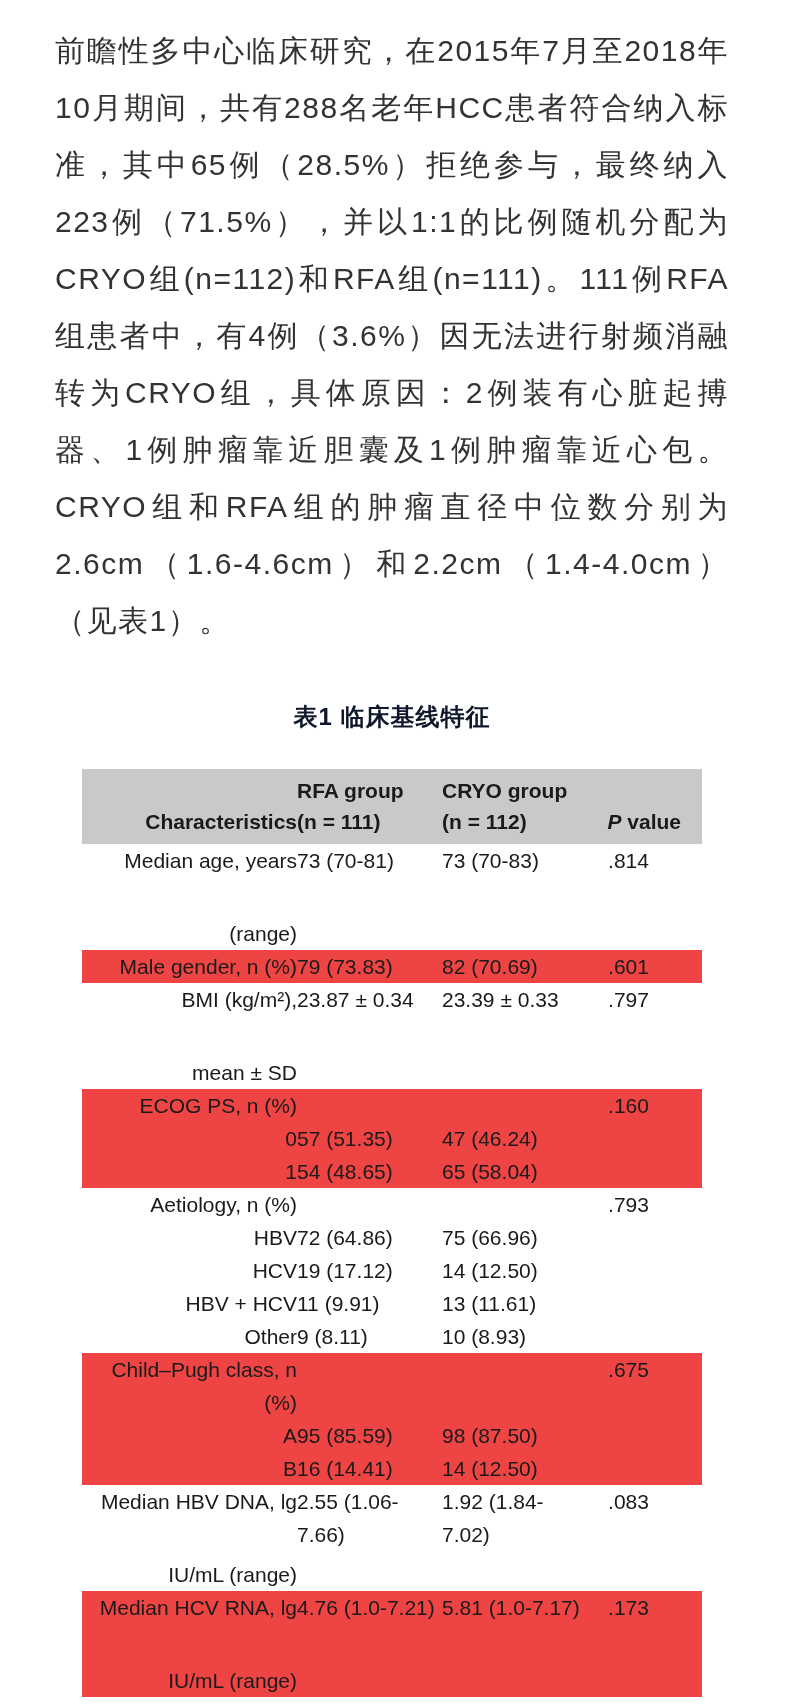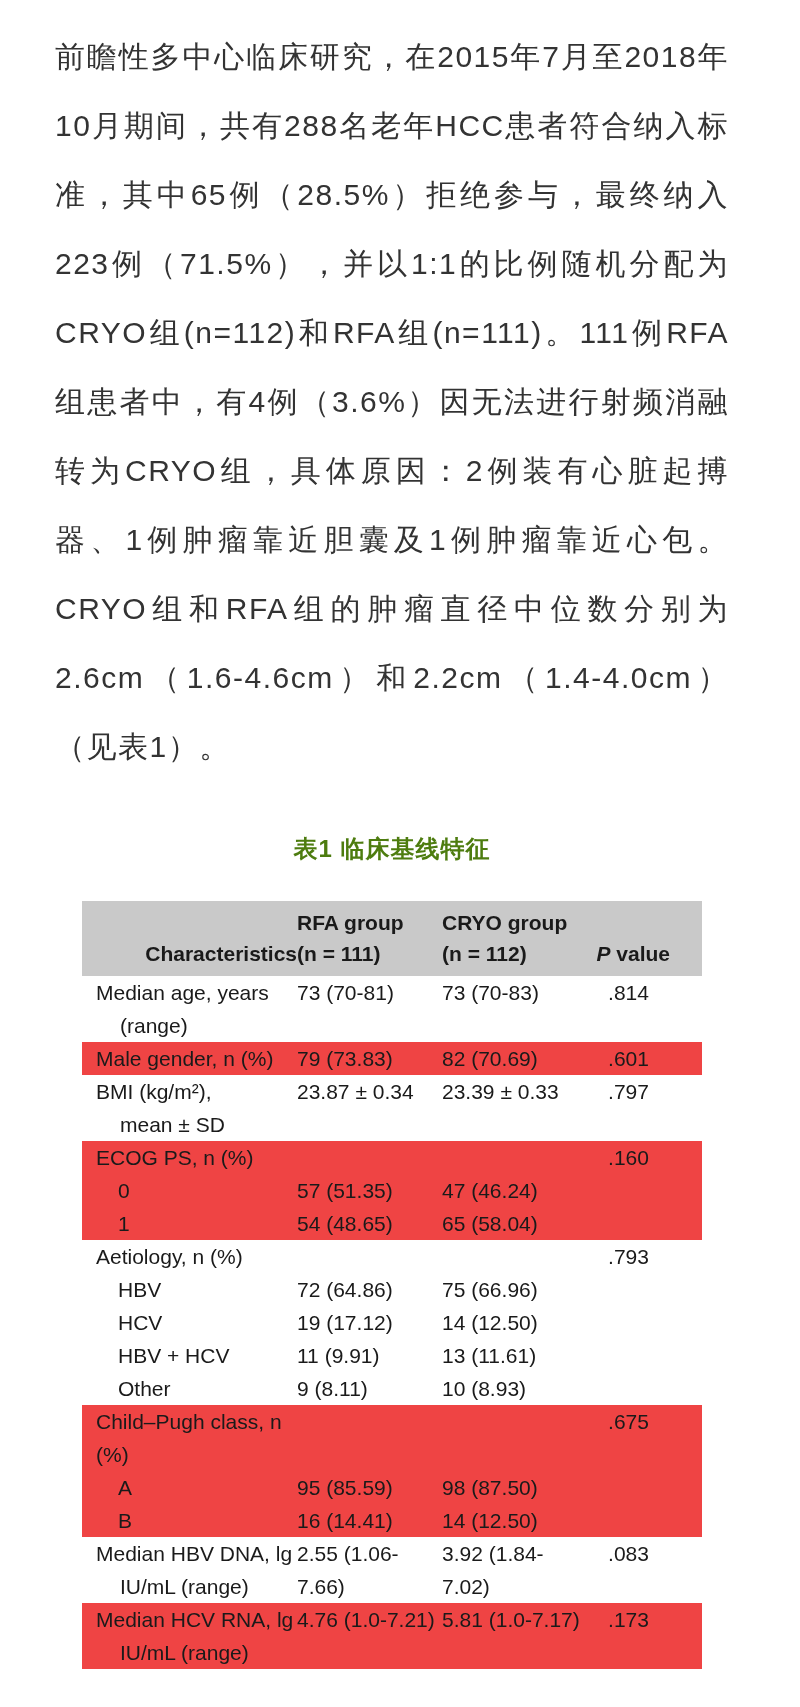--- a/index.html
+++ b/index.html
@@ -17,34 +17,34 @@
     font-weight: bold;
     font-size: 40px;
     line-height: 1.2;
     color: #bd8e59;
     letter-spacing: 1px;
   }
 
   .body-text {
     margin: 22px 16px 0 0;
     font-size: 30px;
-    line-height: 69px;
+    line-height: 57px;
     color: #333333;
     letter-spacing: 1.5px;
     text-align: justify;
     text-justify: inter-character;
   }
 
   .caption {
     margin: 52px 0 0 27px;
     width: 620px;
     text-align: center;
     font-size: 24px;
     font-weight: bold;
-    color: #4d7c0f;
+    color: #0f172a;
     letter-spacing: 1px;
   }
 
   table.baseline {
     margin: 36px 0 0 27px;
     width: 620px;
     border-collapse: collapse;
     table-layout: fixed;
     color: #1a1a1a;
   }
@@ -56,32 +56,32 @@
   table.baseline th {
     background: #c9c9c9;
     font-size: 21px;
     font-weight: bold;
     line-height: 31px;
     text-align: left;
     vertical-align: bottom;
     padding: 6px 0 7px 0;
   }
   table.baseline th.col-char { padding-left: 14px; text-align: right; }
-  table.baseline th.col-p { text-align: right; padding-right: 32px; }
+  table.baseline th.col-p { text-align: right; padding-right: 21px; }
   .pit { font-style: italic; }
 
   table.baseline td {
     font-size: 21px;
     line-height: 33px;
     vertical-align: top;
     padding: 0;
   }
-  table.baseline td.lbl { padding-left: 14px; }
+  table.baseline td.lbl { padding-left: 14px; text-align: right; }
   table.baseline td.lbl.indent1 { padding-left: 36px; }
-  table.baseline td .line2 { padding-left: 24px; }
+  table.baseline td .line2 { padding-left: 24px; margin-top: 40px; }
   table.baseline td.pcell { text-align: center; padding-right: 32px; }
   table.baseline tr.shaded td { background: #ef4444; }
 </style>
 </head>
 <body>
 
 <article class="page">
 
   <p class="body-text">前瞻性多中心临床研究，在2015年7月至2018年10月期间，共有288名老年HCC患者符合纳入标准，其中65例（28.5%）拒绝参与，最终纳入223例（71.5%），并以1:1的比例随机分配为CRYO组(n=112)和RFA组(n=111)。111例RFA组患者中，有4例（3.6%）因无法进行射频消融转为CRYO组，具体原因：2例装有心脏起搏器、1例肿瘤靠近胆囊及1例肿瘤靠近心包。CRYO组和RFA组的肿瘤直径中位数分别为2.6cm（1.6-4.6cm）和2.2cm（1.4-4.0cm）（见表1）。</p>
 
@@ -222,21 +222,21 @@
           <td>16 (14.41)</td>
           <td>14 (12.50)</td>
           <td class="pcell"></td>
         </tr>
         <tr>
           <td class="lbl">
             <div>Median HBV DNA, lg</div>
             <div class="line2">IU/mL (range)</div>
           </td>
           <td>2.55 (1.06-7.66)</td>
-          <td>3.92 (1.84-7.02)</td>
+          <td>1.92 (1.84-7.02)</td>
           <td class="pcell">.083</td>
         </tr>
         <tr class="shaded">
           <td class="lbl">
             <div>Median HCV RNA, lg</div>
             <div class="line2">IU/mL (range)</div>
           </td>
           <td>4.76 (1.0-7.21)</td>
           <td>5.81 (1.0-7.17)</td>
           <td class="pcell">.173</td>

